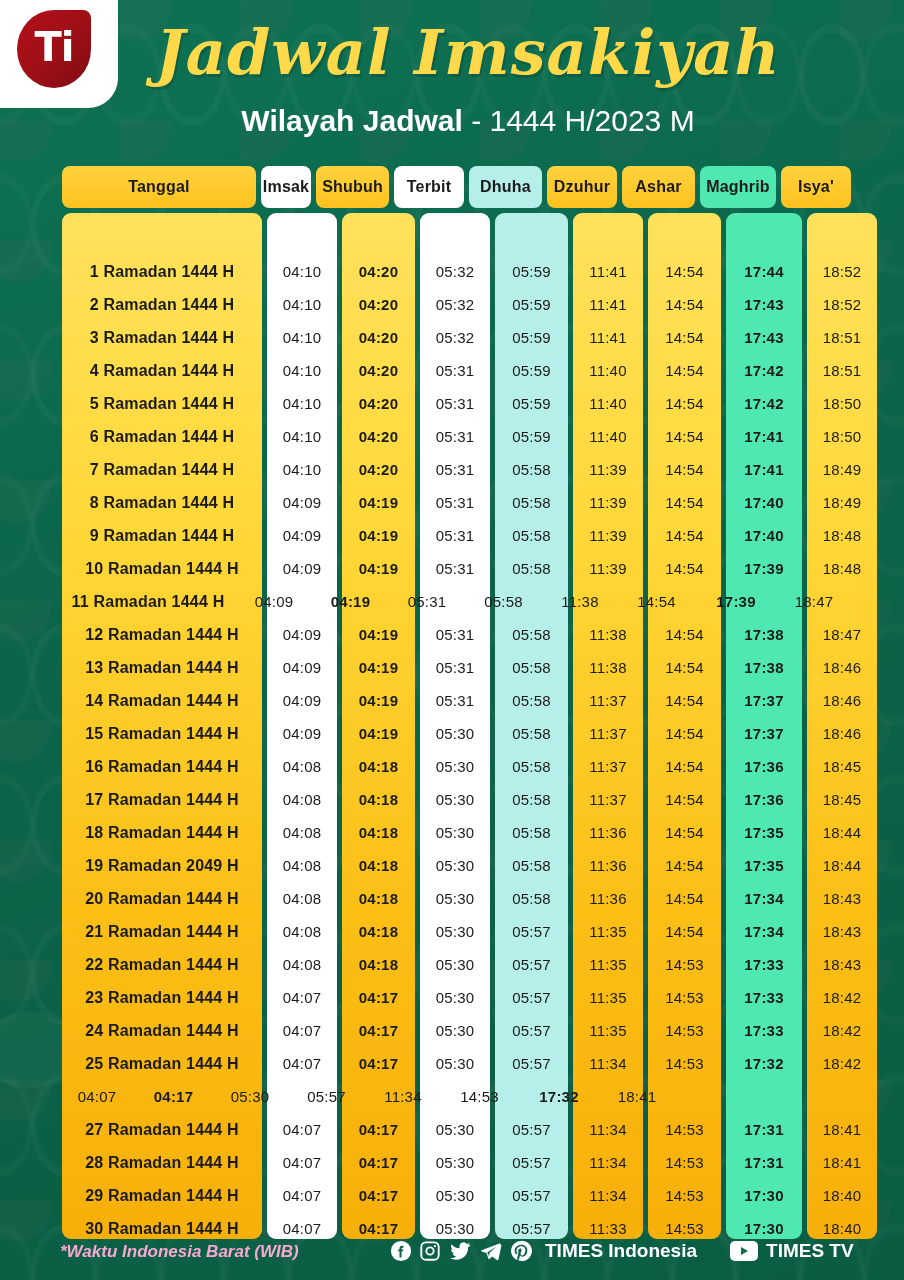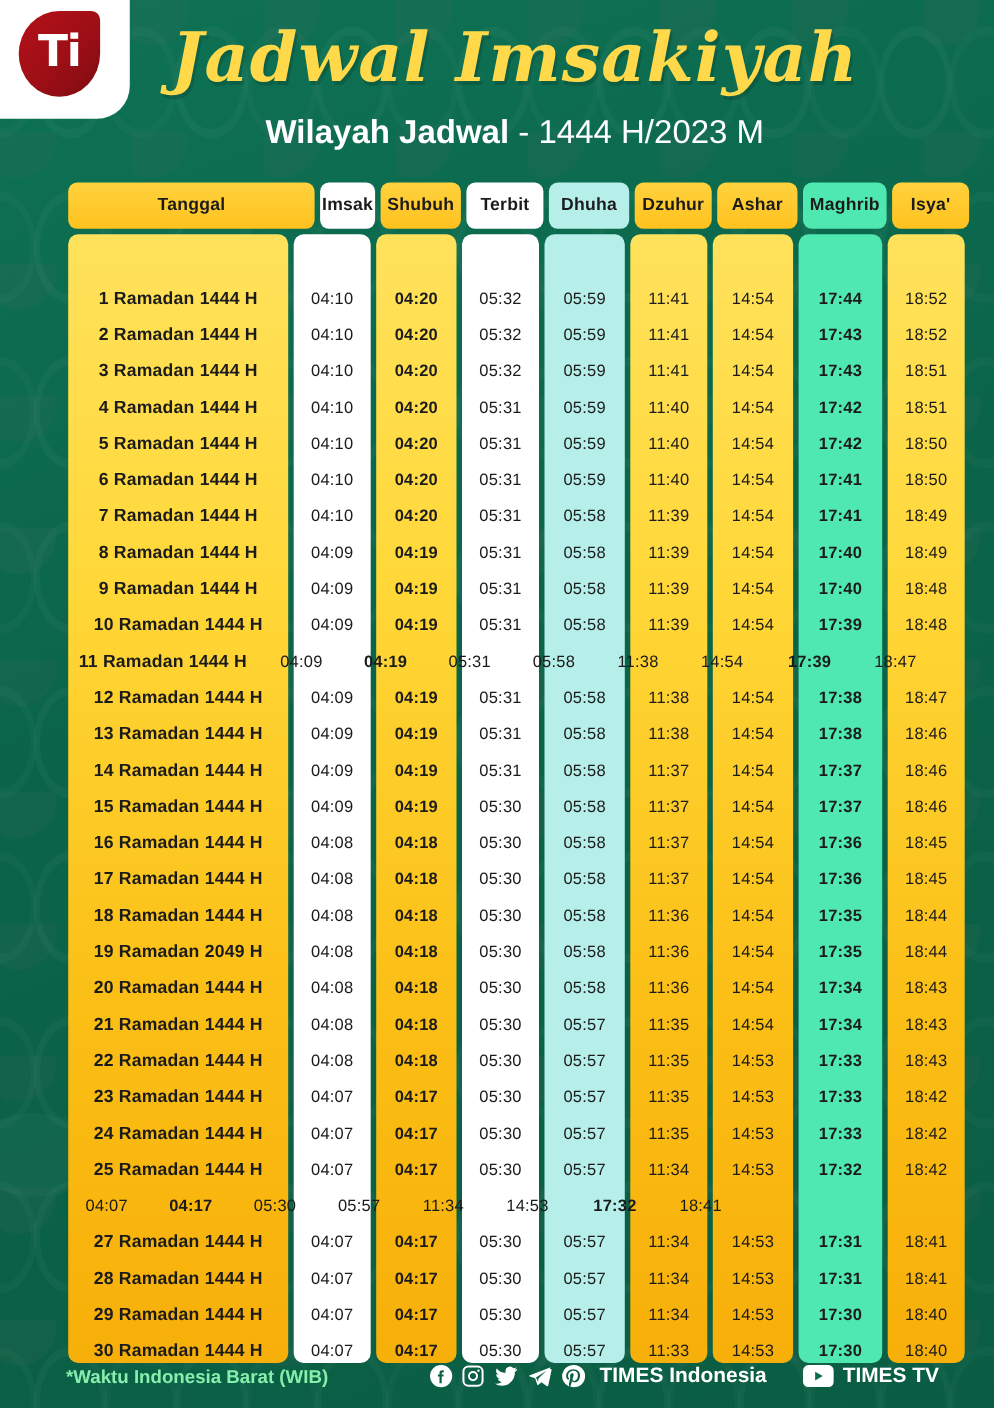--- a/index.html
+++ b/index.html
@@ -123,21 +123,21 @@
   .c-aqua    { background:#B6EFEA; }
   .c-mint    { background:#4FE8B0; }
 
   .bold { font-weight:bold; }
   .date-text { font-weight:bold; font-size:16px; }
 
   
   #footer{ position:absolute; left:0; top:1232px; width:904px; height:48px; }
   #wib{
     position:absolute; left:60px; top:10px;
-    color:#86efac; font-weight:bold; font-size:17px;
+    color:#f9a8d4; font-style:italic; font-weight:bold; font-size:17px;
     white-space:nowrap;
   }
   #socials{
     position:absolute; left:390px; top:8px;
     display:flex; align-items:center; gap:7px;
     color:#ffffff;
   }
   #socials svg{ display:block; }
   .brand-label{ font-weight:bold; font-size:19px; color:#fff; white-space:nowrap; margin-left:6px; }
   #tv-group{ display:flex; align-items:center; gap:8px; margin-left:26px; }
@@ -171,21 +171,21 @@
       <div class="col c-white" style="width: 70px; height: 1026px;"></div>
       <div class="col c-amber" style="width: 73px; height: 1026px;"></div>
       <div class="col c-white" style="width: 70px; height: 1026px;"></div>
       <div class="col c-aqua" style="width: 73px; height: 1026px;"></div>
       <div class="col c-amber" style="width: 70px; height: 1026px;"></div>
       <div class="col c-amber" style="width: 73px; height: 1026px;"></div>
       <div class="col c-mint" style="width: 76px; height: 1026px;"></div>
       <div class="col c-amber" style="width: 70px; height: 1026px;"></div>
     </div>
   <div class="trow hrow" id="header-row">
-      <div class="cell c-amber-h" style="width: 224px;">Tanggal</div>
+      <div class="cell c-amber-h" style="width: 194px;">Tanggal</div>
       <div class="cell c-white" style="width: 50px;">Imsak</div>
       <div class="cell c-amber-h" style="width: 73px;">Shubuh</div>
       <div class="cell c-white" style="width: 70px;">Terbit</div>
       <div class="cell c-aqua" style="width: 73px;">Dhuha</div>
       <div class="cell c-amber-h" style="width: 70px;">Dzuhur</div>
       <div class="cell c-amber-h" style="width: 73px;">Ashar</div>
       <div class="cell c-mint" style="width: 76px;">Maghrib</div>
       <div class="cell c-amber-h" style="width: 70px;">Isya'</div>
     </div>
   <div id="rows">

